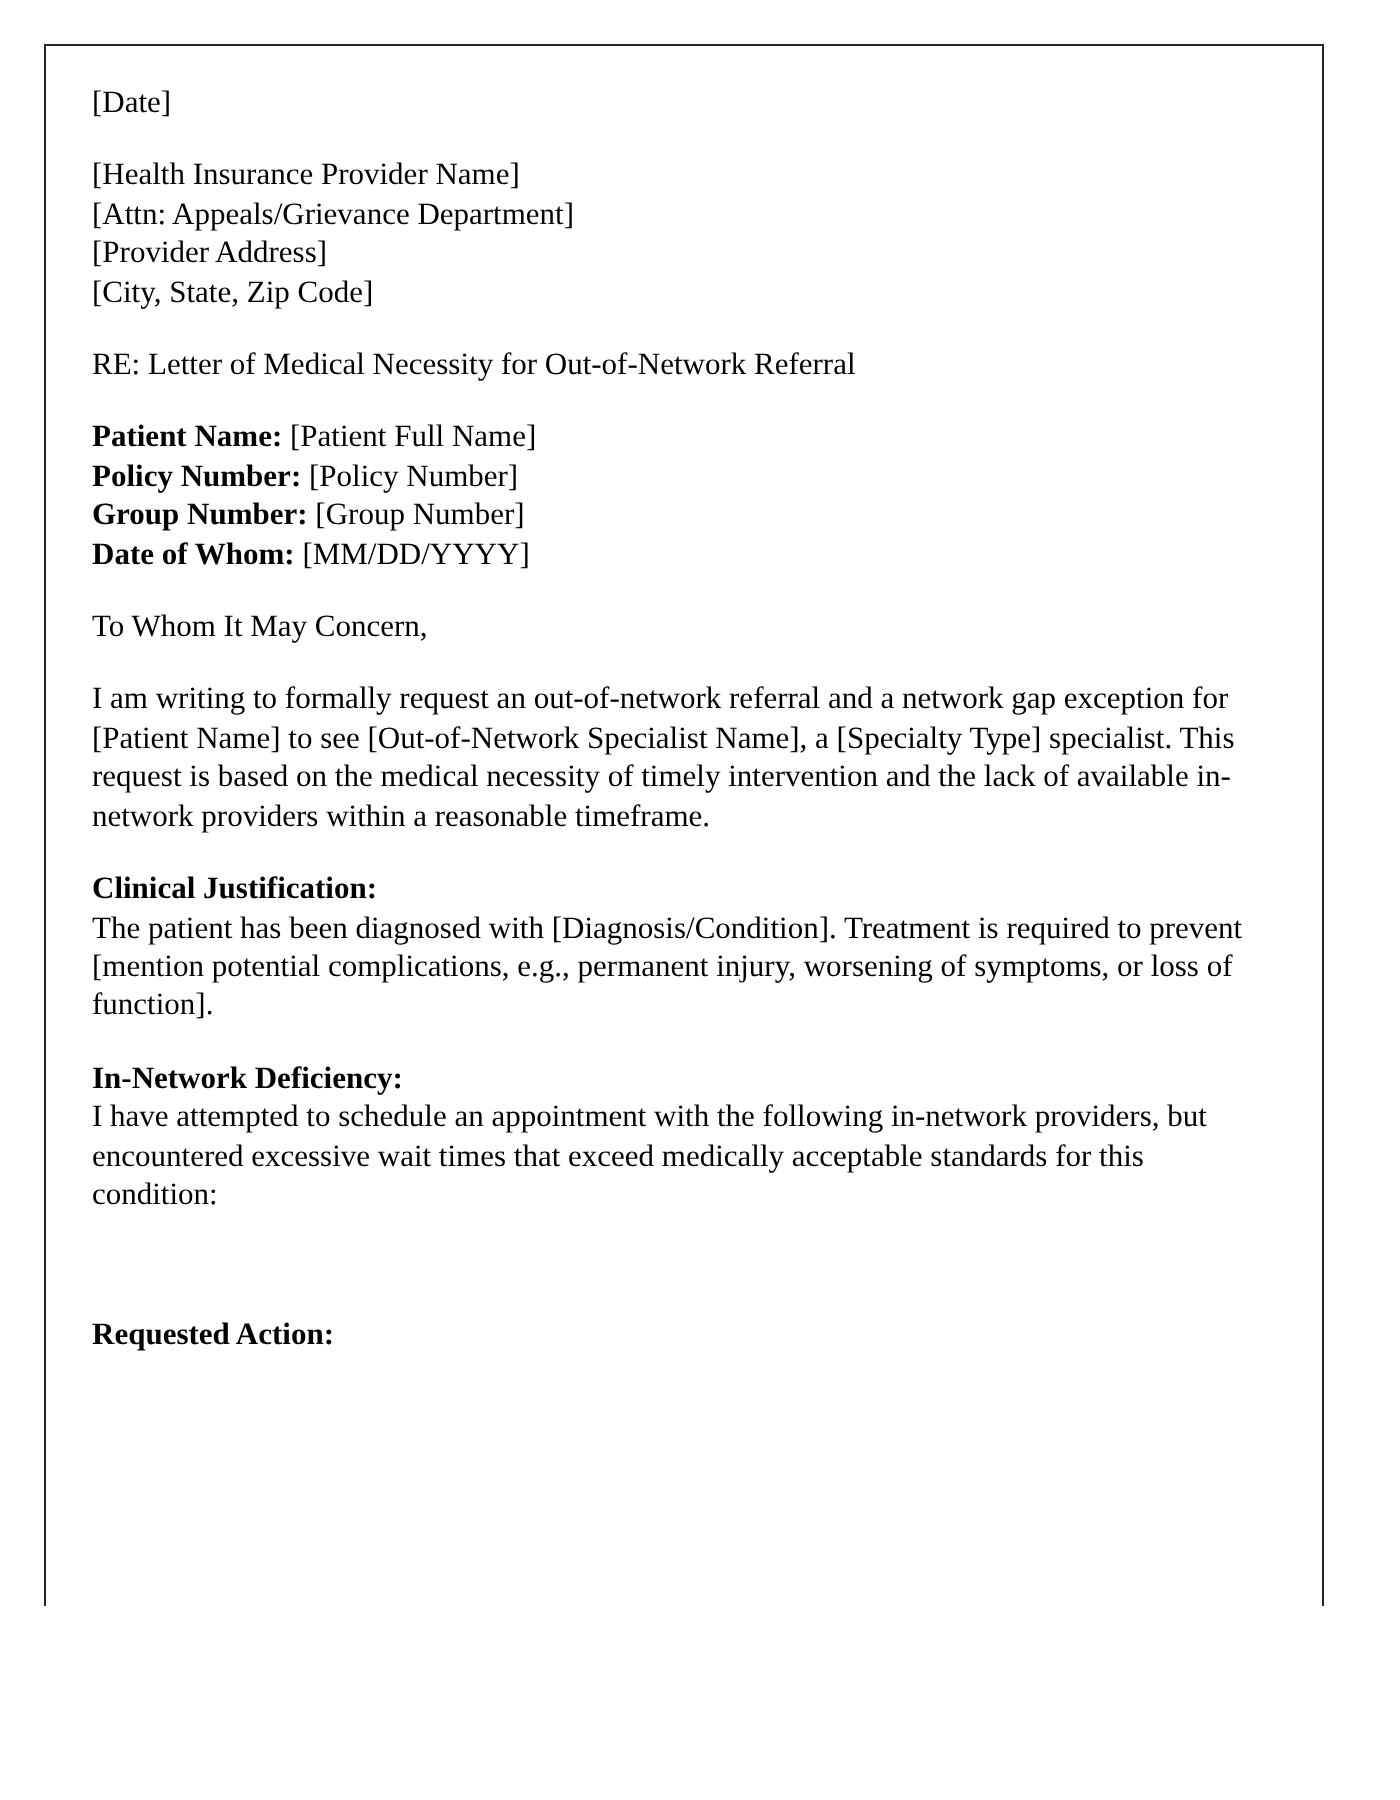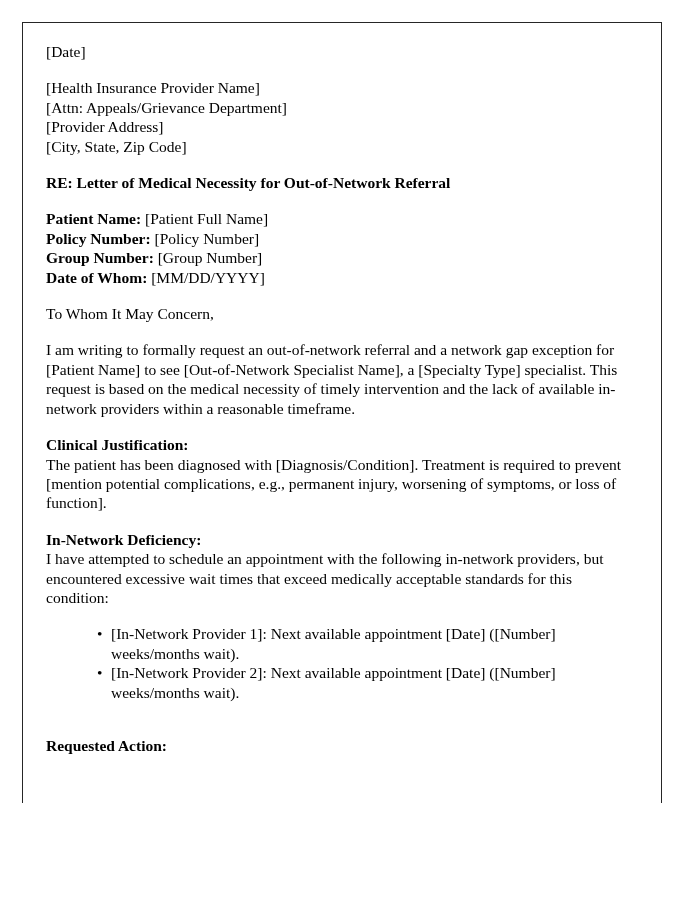--- a/index.html
+++ b/index.html
@@ -60,21 +60,21 @@
     margin: 0;
     padding: 0;
     white-space: pre-wrap;
   }
 
   .para {
     margin: 0;
     padding: 0;
   }
 
-  .bold { font-weight: bold; }
+  .bold { font-weight: normal; }
 
   .heading {
     font-weight: bold;
     margin: 0;
     padding: 0;
   }
 
   .field-line { margin: 0; }
   .field-label { font-weight: bold; text-align: right; }
   .field-value { font-weight: normal; }
@@ -143,24 +143,20 @@
       <div class="heading">Clinical Justification:</div>
       <div class="para">The patient has been diagnosed with [Diagnosis/Condition]. Treatment is required to prevent [mention potential complications, e.g., permanent injury, worsening of symptoms, or loss of function].</div>
 
       <div class="gap-para"></div>
 
       <div class="heading">In-Network Deficiency:</div>
       <div class="para">I have attempted to schedule an appointment with the following in-network providers, but encountered excessive wait times that exceed medically acceptable standards for this condition:</div>
 
       <div class="gap-para"></div>
 
-      <ul class="bullets">
-        <li>[In-Network Provider 1]: Next available appointment [Date] ([Number] weeks/months wait).</li>
-        <li>[In-Network Provider 2]: Next available appointment [Date] ([Number] weeks/months wait).</li>
-      </ul>
 
       <div class="gap-para"></div>
 
 
       <div class="gap-para"></div>
 
       <div class="heading">Requested Action:</div>
 
     </div>
   </div>

